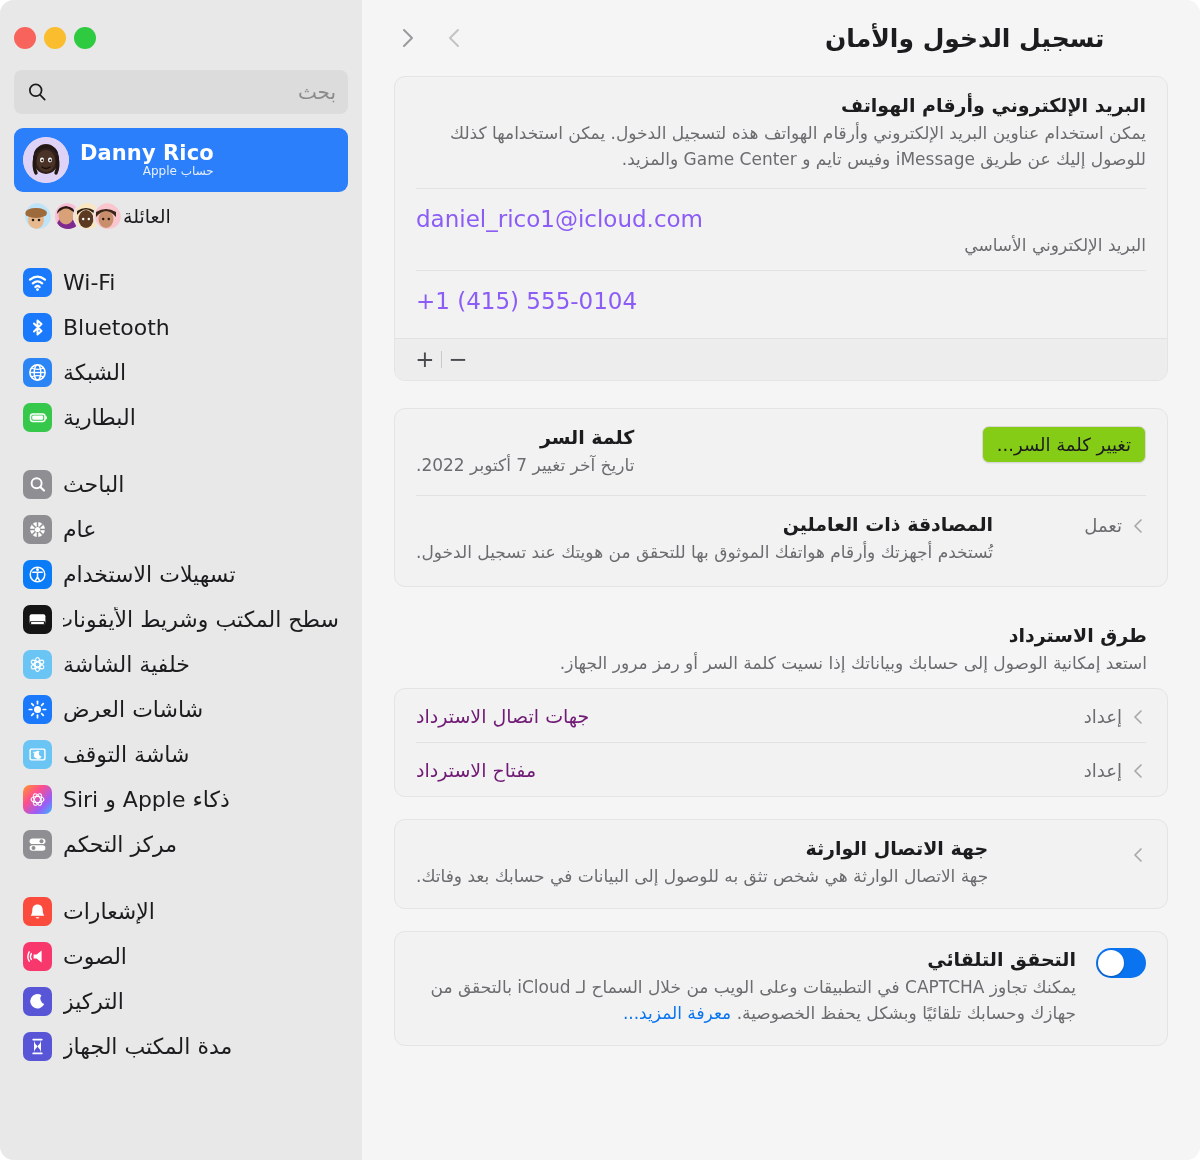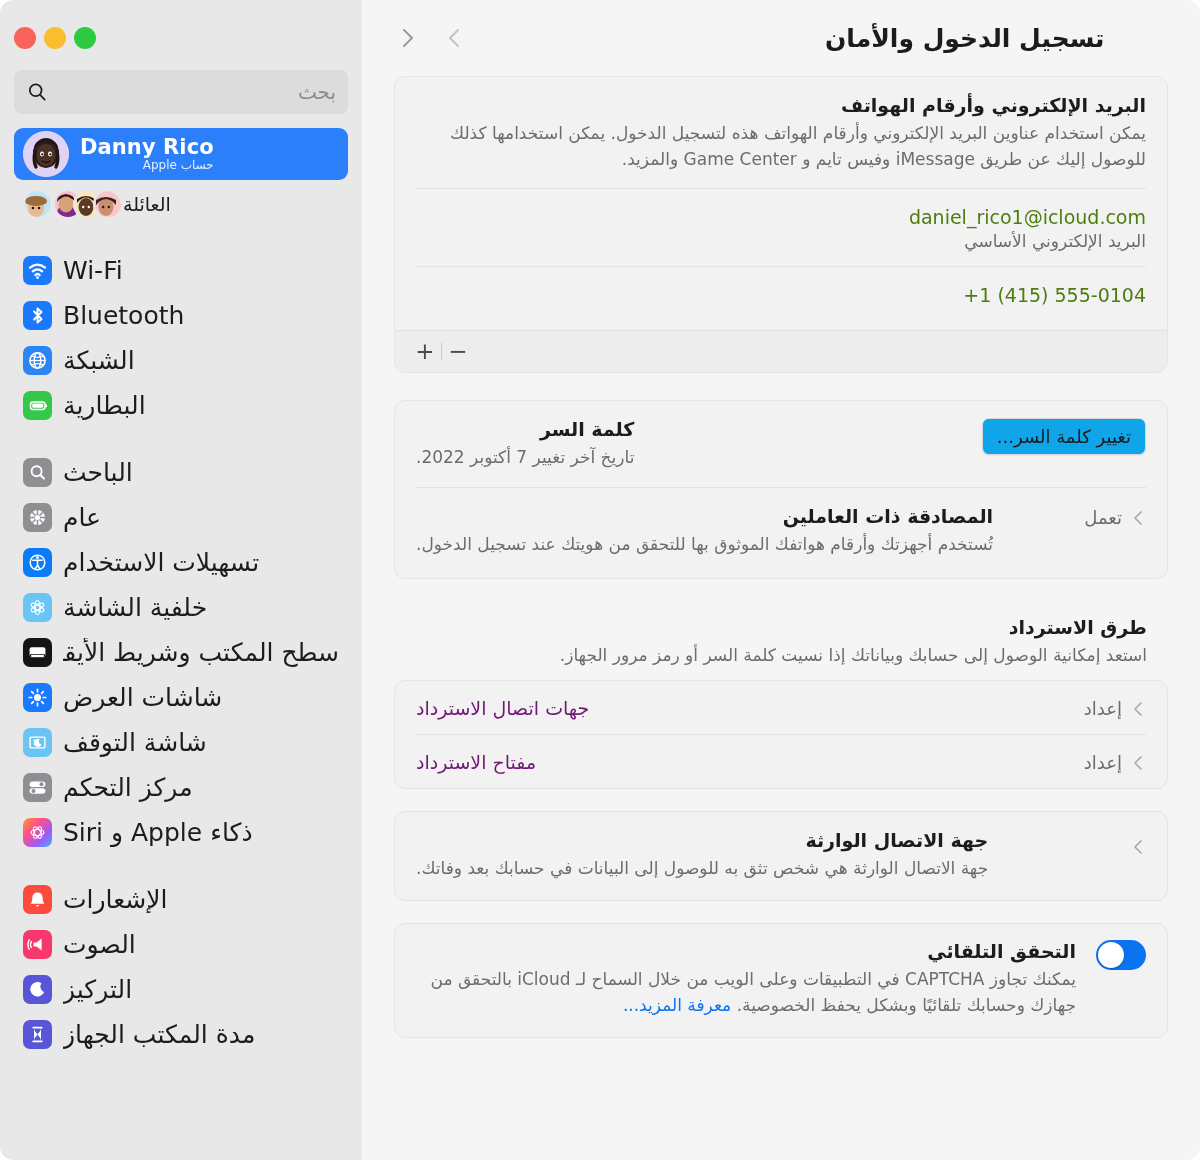--- a/index.html
+++ b/index.html
@@ -67,21 +67,21 @@
     font-family: inherit;
     font-size: 20px;
     color: #2b2b2b;
     text-align: right;
     direction: rtl;
   }
   .search-input::placeholder { color: #8b8b8b; }
 
   .account-row {
     margin-top: 14px;
-    height: 52px;
+    height: 64px;
     background: #2b7ffb;
     border-radius: 9px;
     display: flex;
     flex-direction: row-reverse;
     align-items: center;
     padding: 0 9px;
     gap: 11px;
   }
   .avatar-lg {
     width: 46px; height: 46px; flex: 0 0 46px;
@@ -116,21 +116,21 @@
     display: flex;
     flex-direction: row-reverse;
     align-items: center;
     padding: 0 9px;
     gap: 11px;
     border-radius: 7px;
     cursor: default;
   }
   .sb-icon { width: 29px; height: 29px; flex: 0 0 29px; border-radius: 7px; display: block; }
   .sb-label {
-    font-size: 25px;
+    font-size: 22px;
     color: #1c1c1e;
     white-space: nowrap;
     overflow: hidden;
     text-overflow: clip;
   }
 
   
   #main {
     flex: 1;
     background: #f5f5f5;
@@ -173,21 +173,21 @@
 
   .sec-title { font-size: 19px; font-weight: 700; color: #1c1c1e; text-align: right; }
   .sec-desc {
     font-size: 17px;
     color: #6c6c70;
     line-height: 1.52;
     text-align: right;
     margin-top: 5px;
   }
 
-  .value-big { font-size: 19px; color: #4d7c0f; text-align: right; direction: ltr; }
+  .value-big { font-size: 23px; color: #8b5cf6; direction: ltr; }
   .value-sub { font-size: 17px; color: #6c6c70; text-align: right; margin-top: 3px; }
 
   .addremove-bar {
     height: 42px;
     background: #ededed;
     border-top: 1px solid #e2e2e2;
     display: flex;
     flex-direction: row;
     align-items: center;
     justify-content: flex-end;
@@ -211,21 +211,21 @@
   .row-left {
     display: flex;
     flex-direction: row-reverse;
     align-items: center;
     gap: 10px;
     padding-top: 2px;
   }
   .row-left.top { padding-top: 0; }
 
   .btn-std {
-    background: #0ea5e9;
+    background: #84cc16;
     border: 1px solid #d8d8d8;
     border-radius: 7px;
     padding: 7px 14px;
     font-family: inherit;
     font-size: 18px;
     color: #1c1c1e;
     box-shadow: 0 1px 1px rgba(0,0,0,.05);
     cursor: default;
     white-space: nowrap;
   }
@@ -434,41 +434,41 @@
             <circle cx="14.5" cy="14.5" r="7.3" stroke="#fff" stroke-width="1.5" fill="none"></circle>
             <circle cx="14.5" cy="9.6" r="1.5" fill="#fff"></circle>
             <path d="M9.8 12.3 H19.2 M14.5 12.3 V17 M14.5 17 L12 21.3 M14.5 17 L17 21.3" stroke="#fff" stroke-width="1.5" fill="none" stroke-linecap="round"></path>
           </svg>
         </span>
         <span class="sb-label">تسهيلات الاستخدام</span>
       </div>
       <div class="sb-item">
         <span class="sb-icon">
           <svg viewBox="0 0 29 29" width="29" height="29">
+            <rect width="29" height="29" rx="7" fill="#151515"></rect>
+            <rect x="6.6" y="9.2" width="15.8" height="10.6" rx="2" fill="#fff"></rect>
+            <rect x="6.6" y="16.2" width="15.8" height="3.6" rx="1.4" fill="#151515"></rect>
+            <rect x="7.9" y="17.1" width="13.2" height="1.9" rx="0.9" fill="#fff"></rect>
+          </svg>
+        </span>
+        <span class="sb-label">سطح المكتب وشريط الأيقونات</span>
+      </div>
+      <div class="sb-item">
+        <span class="sb-icon">
+          <svg viewBox="0 0 29 29" width="29" height="29">
             <rect width="29" height="29" rx="7" fill="#6ac5f5"></rect>
             <g stroke="#fff" stroke-width="1.2" fill="none">
               <circle cx="14.5" cy="14.5" r="2.6"></circle>
               <ellipse cx="14.5" cy="14.5" rx="2.6" ry="7"></ellipse>
               <ellipse cx="14.5" cy="14.5" rx="2.6" ry="7" transform="rotate(60 14.5 14.5)"></ellipse>
               <ellipse cx="14.5" cy="14.5" rx="2.6" ry="7" transform="rotate(120 14.5 14.5)"></ellipse>
             </g>
           </svg>
         </span>
         <span class="sb-label">خلفية الشاشة</span>
-      </div>
-      <div class="sb-item">
-        <span class="sb-icon">
-          <svg viewBox="0 0 29 29" width="29" height="29">
-            <rect width="29" height="29" rx="7" fill="#151515"></rect>
-            <rect x="6.6" y="9.2" width="15.8" height="10.6" rx="2" fill="#fff"></rect>
-            <rect x="6.6" y="16.2" width="15.8" height="3.6" rx="1.4" fill="#151515"></rect>
-            <rect x="7.9" y="17.1" width="13.2" height="1.9" rx="0.9" fill="#fff"></rect>
-          </svg>
-        </span>
-        <span class="sb-label">سطح المكتب وشريط الأيقونات</span>
       </div>
       <div class="sb-item">
         <span class="sb-icon">
           <svg viewBox="0 0 29 29" width="29" height="29">
             <rect width="29" height="29" rx="7" fill="#1a7afb"></rect>
             <circle cx="14.5" cy="14.5" r="3.5" fill="#fff"></circle>
             <g stroke="#fff" stroke-width="1.7" stroke-linecap="round">
               <line x1="14.5" y1="6.3" x2="14.5" y2="8.8"></line>
               <line x1="14.5" y1="20.2" x2="14.5" y2="22.7"></line>
               <line x1="6.3" y1="14.5" x2="8.8" y2="14.5"></line>
@@ -487,32 +487,20 @@
           <svg viewBox="0 0 29 29" width="29" height="29">
             <rect width="29" height="29" rx="7" fill="#6ac5f5"></rect>
             <rect x="6.4" y="8.4" width="16.2" height="12.2" rx="2" fill="#fff"></rect>
             <rect x="7.8" y="9.8" width="13.4" height="9.4" rx="1.2" fill="#6ac5f5"></rect>
             <path d="M16.6 11.2 A4 4 0 1 0 18.6 16.4 A3.1 3.1 0 0 1 16.6 11.2 Z" fill="#fff"></path>
             <circle cx="11" cy="12.4" r="0.8" fill="#fff"></circle>
             <circle cx="12.6" cy="16.2" r="0.6" fill="#fff"></circle>
           </svg>
         </span>
         <span class="sb-label">شاشة التوقف</span>
-      </div>
-      <div class="sb-item">
-        <span class="sb-icon">
-          <svg viewBox="0 0 29 29" width="29" height="29">
-            <rect width="29" height="29" rx="7" fill="#8e8e93"></rect>
-            <rect x="6.6" y="8.4" width="15.8" height="5.6" rx="2.8" fill="#fff"></rect>
-            <circle cx="18.5" cy="11.2" r="2" fill="#8e8e93"></circle>
-            <rect x="6.6" y="15.2" width="15.8" height="5.6" rx="2.8" fill="#fff"></rect>
-            <circle cx="10.5" cy="18" r="2" fill="#8e8e93"></circle>
-          </svg>
-        </span>
-        <span class="sb-label">مركز التحكم</span>
       </div>
       <div class="sb-item">
         <span class="sb-icon">
           <svg viewBox="0 0 29 29" width="29" height="29">
             <defs>
               <linearGradient id="sirig" x1="0" y1="0" x2="1" y2="1">
                 <stop offset="0%" stop-color="#ff9a2e"></stop>
                 <stop offset="35%" stop-color="#ff4f8b"></stop>
                 <stop offset="70%" stop-color="#9b5cf6"></stop>
                 <stop offset="100%" stop-color="#37b7ff"></stop>
@@ -521,20 +509,32 @@
             <rect width="29" height="29" rx="7" fill="url(#sirig)"></rect>
             <g stroke="#fff" stroke-width="1.2" fill="none">
               <ellipse cx="14.5" cy="14.5" rx="6.4" ry="3"></ellipse>
               <ellipse cx="14.5" cy="14.5" rx="6.4" ry="3" transform="rotate(60 14.5 14.5)"></ellipse>
               <ellipse cx="14.5" cy="14.5" rx="6.4" ry="3" transform="rotate(120 14.5 14.5)"></ellipse>
             </g>
           </svg>
         </span>
         <span class="sb-label">ذكاء Apple و Siri</span>
       </div>
+      <div class="sb-item">
+        <span class="sb-icon">
+          <svg viewBox="0 0 29 29" width="29" height="29">
+            <rect width="29" height="29" rx="7" fill="#8e8e93"></rect>
+            <rect x="6.6" y="8.4" width="15.8" height="5.6" rx="2.8" fill="#fff"></rect>
+            <circle cx="18.5" cy="11.2" r="2" fill="#8e8e93"></circle>
+            <rect x="6.6" y="15.2" width="15.8" height="5.6" rx="2.8" fill="#fff"></rect>
+            <circle cx="10.5" cy="18" r="2" fill="#8e8e93"></circle>
+          </svg>
+        </span>
+        <span class="sb-label">مركز التحكم</span>
+      </div>
     </div>
 
     <div class="sb-group gap-lg">
       <div class="sb-item">
         <span class="sb-icon">
           <svg viewBox="0 0 29 29" width="29" height="29">
             <rect width="29" height="29" rx="7" fill="#fa4b3c"></rect>
             <path d="M14.5 7.4 C11 7.4 9.3 9.8 9.3 13 C9.3 16.4 8.3 18 7.6 18.8 L21.4 18.8 C20.7 18 19.7 16.4 19.7 13 C19.7 9.8 18 7.4 14.5 7.4 Z" fill="#fff"></path>
             <path d="M12.5 20.2 A2.2 2.2 0 0 0 16.5 20.2 Z" fill="#fff"></path>
           </svg>

